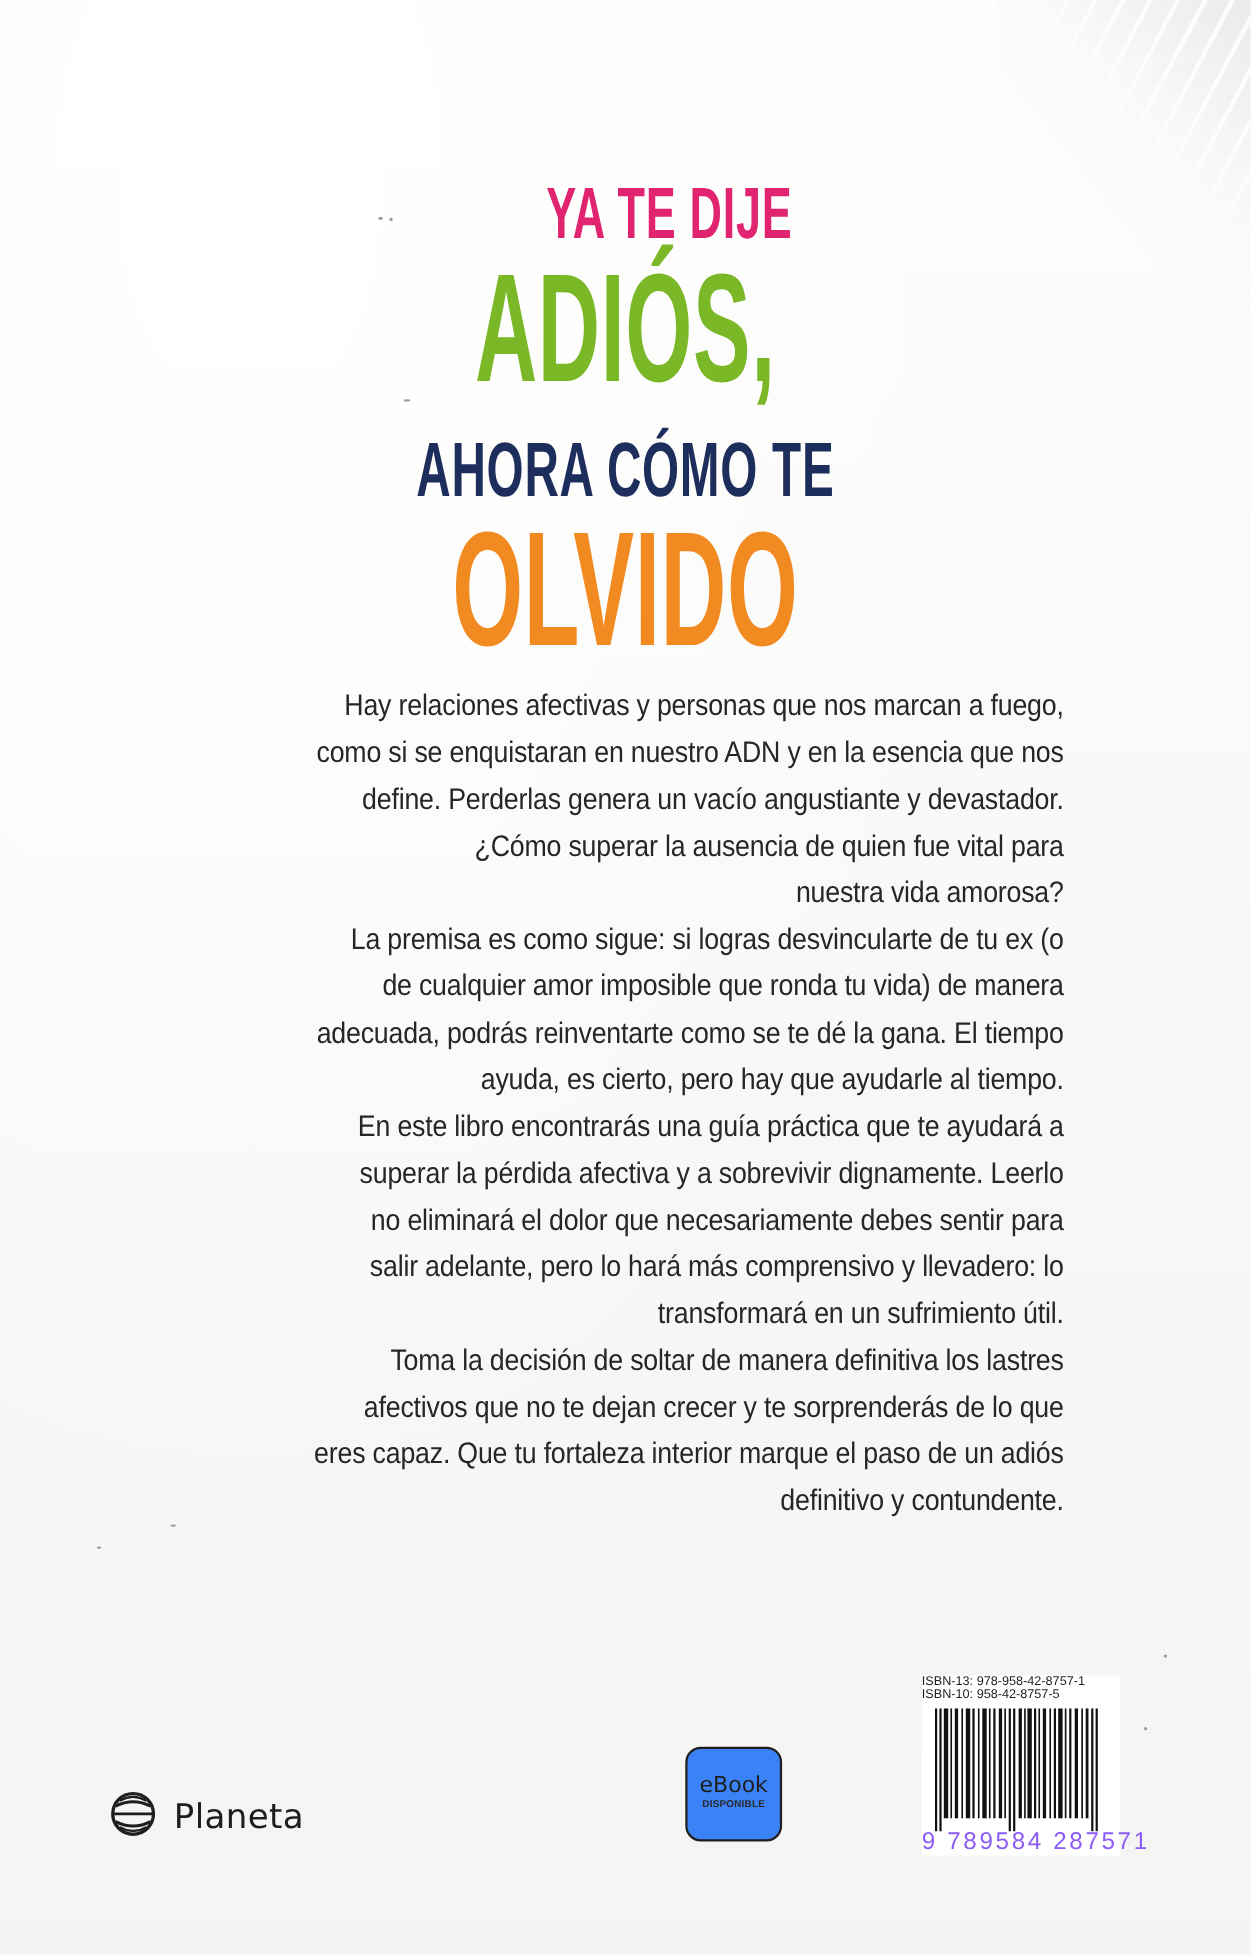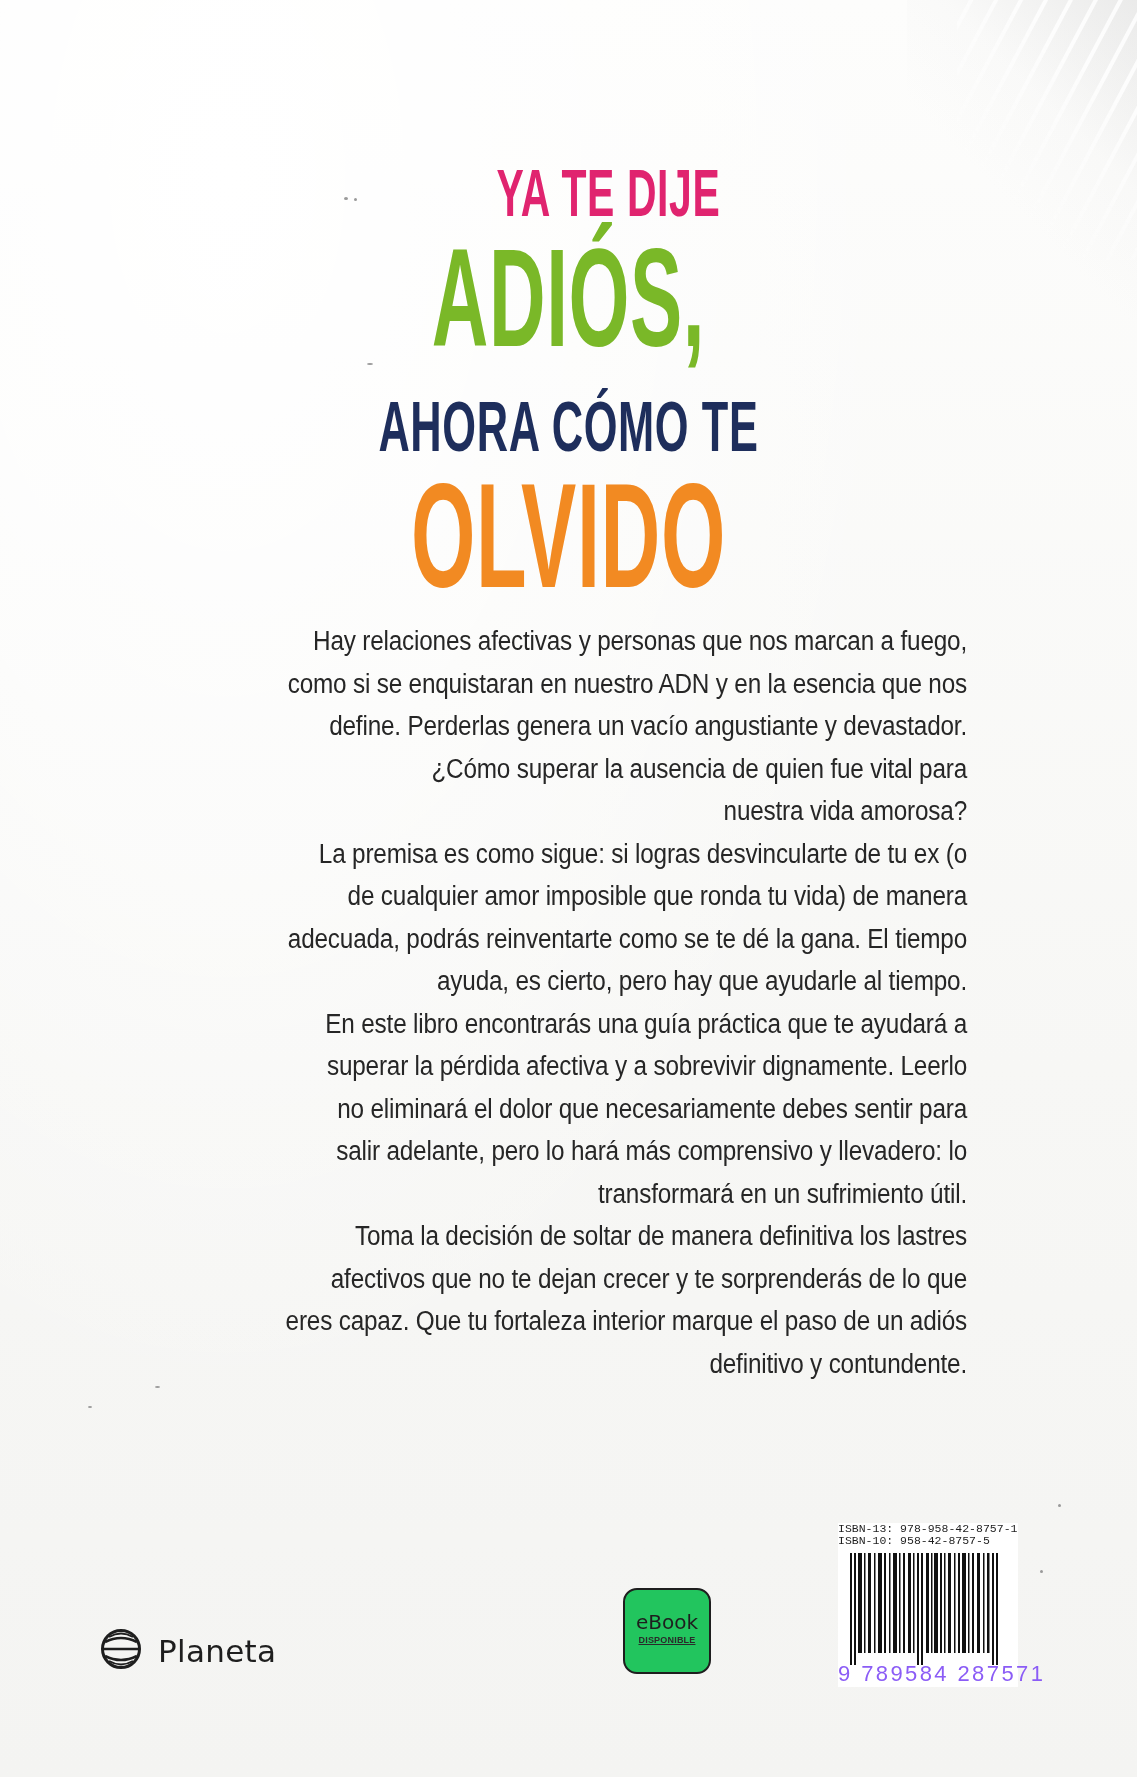--- a/index.html
+++ b/index.html
@@ -137,50 +137,49 @@
     .ebook {
       position: absolute;
       left: 623px;
       top: 1588px;
       width: 88px;
       height: 86px;
       border: 2.5px solid #1e1e1e;
       border-radius: 14px;
       box-sizing: border-box;
       text-align: center;
-      background: #22c55e;
+      background: #3b82f6;
     }
     .ebook .big {
       display: block;
       margin-top: 22px;
       font-family: "DejaVu Sans", sans-serif;
       font-size: 20px;
       color: #1e1e1e;
       line-height: 20px;
     }
     .ebook .small {
       display: block;
       margin-top: 3px;
       font-family: "Liberation Sans", sans-serif;
       font-size: 9px;
       font-weight: 700;
       color: #2a2a2a;
       letter-spacing: 0.2px;
-      text-decoration: underline;
     }
 
     .isbn-block {
       position: absolute;
       left: 838px;
       top: 1523px;
       width: 180px;
       background: #fff;
     }
     .isbn-text {
-      font-family: Liberation Mono, monospace;
+      font-family: Liberation Sans, sans-serif;
       font-size: 11.5px;
       color: #1e1e1e;
       line-height: 12px;
       white-space: nowrap;
     }
     .barcode {
       margin-top: 6px;
       height: 112px;
       width: 170px;
       display: block;

